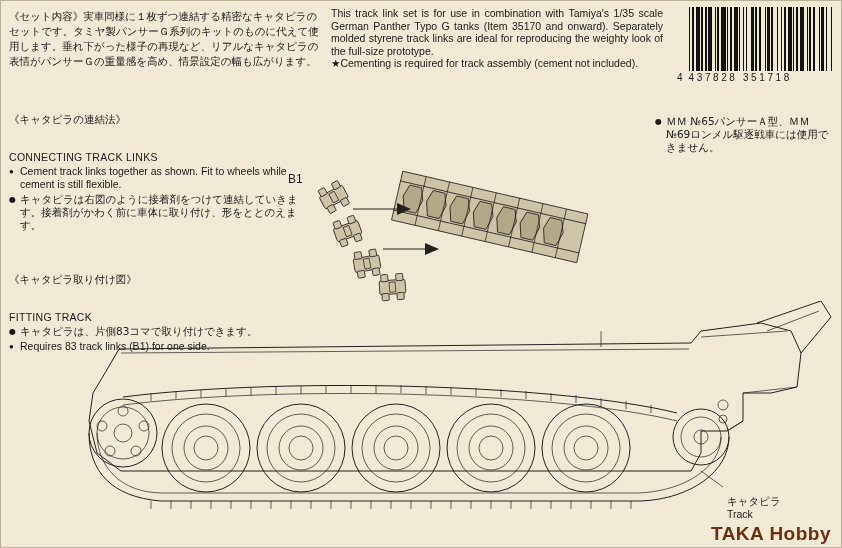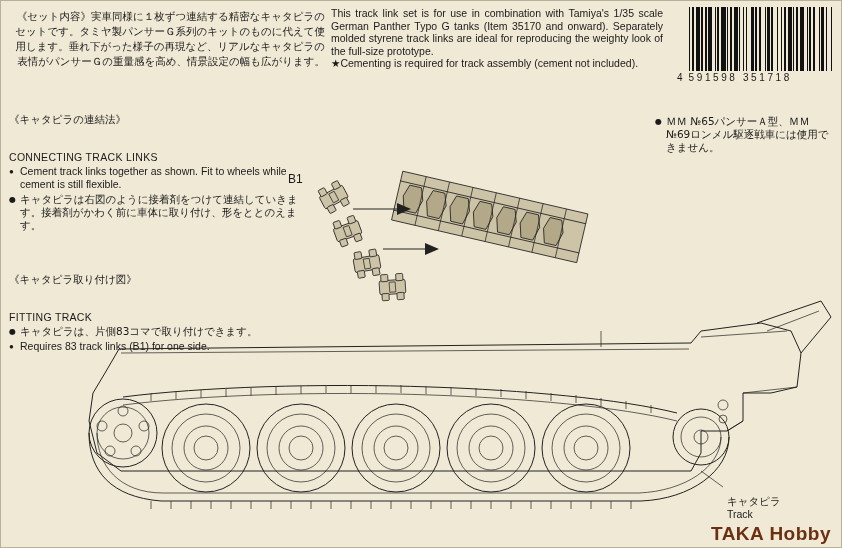--- a/index.html
+++ b/index.html
@@ -18,21 +18,21 @@
     box-sizing:border-box;
   }
   
   .jp{font-family:"DejaVu Sans",sans-serif;}
   .blk{position:absolute;}
   .en{font-size:10.5px;line-height:12.6px;}
   .jpt{font-size:10.5px;line-height:15px;}
 
   
   #setcontents{left:8px;top:8px;width:316px;}
-  #setcontents p{margin:0;text-align:right;}
+  #setcontents p{margin:0;}
 
   
   #topmid{left:330px;top:6px;width:332px;}
   #topmid p{margin:0 0 0 0;text-align:justify;}
 
   
   #barcodebox{
     right:6px;top:6px;width:160px;height:86px;
     background:#f0e9d6;
   }
@@ -154,21 +154,21 @@
         <i style="width: 4.2px; background: transparent;"></i>
         <i style="width: 1.4px; background: rgb(17, 17, 17);"></i>
         <i style="width: 1.4px; background: transparent;"></i>
         <i style="width: 2.8px; background: rgb(17, 17, 17);"></i>
         <i style="width: 1.4px; background: transparent;"></i>
         <i style="width: 1.4px; background: rgb(17, 17, 17);"></i>
         <i style="width: 4.2px; background: transparent;"></i>
         <i style="width: 1.4px; background: rgb(17, 17, 17);"></i>
         <i style="width: 2.8px; background: transparent;"></i>
       </div>
-    <div id="barnum"><span class="lead">4</span><span>591598 351718</span></div>
+    <div id="barnum"><span class="lead">4</span><span>437828 351718</span></div>
   </div>
 
   <div class="blk" id="connect">
     <div class="jp hdjp">《キャタピラの連結法》</div>
     <div class="hden">CONNECTING TRACK LINKS</div>
     <ul class="bl">
       <li>Cement track links together as shown. Fit to wheels while cement is still flexible.</li>
     </ul>
     <ul class="bl">
       <li class="jp">キャタピラは右図のように接着剤をつけて連結していきます。接着剤がかわく前に車体に取り付け、形をととのえます。</li>

